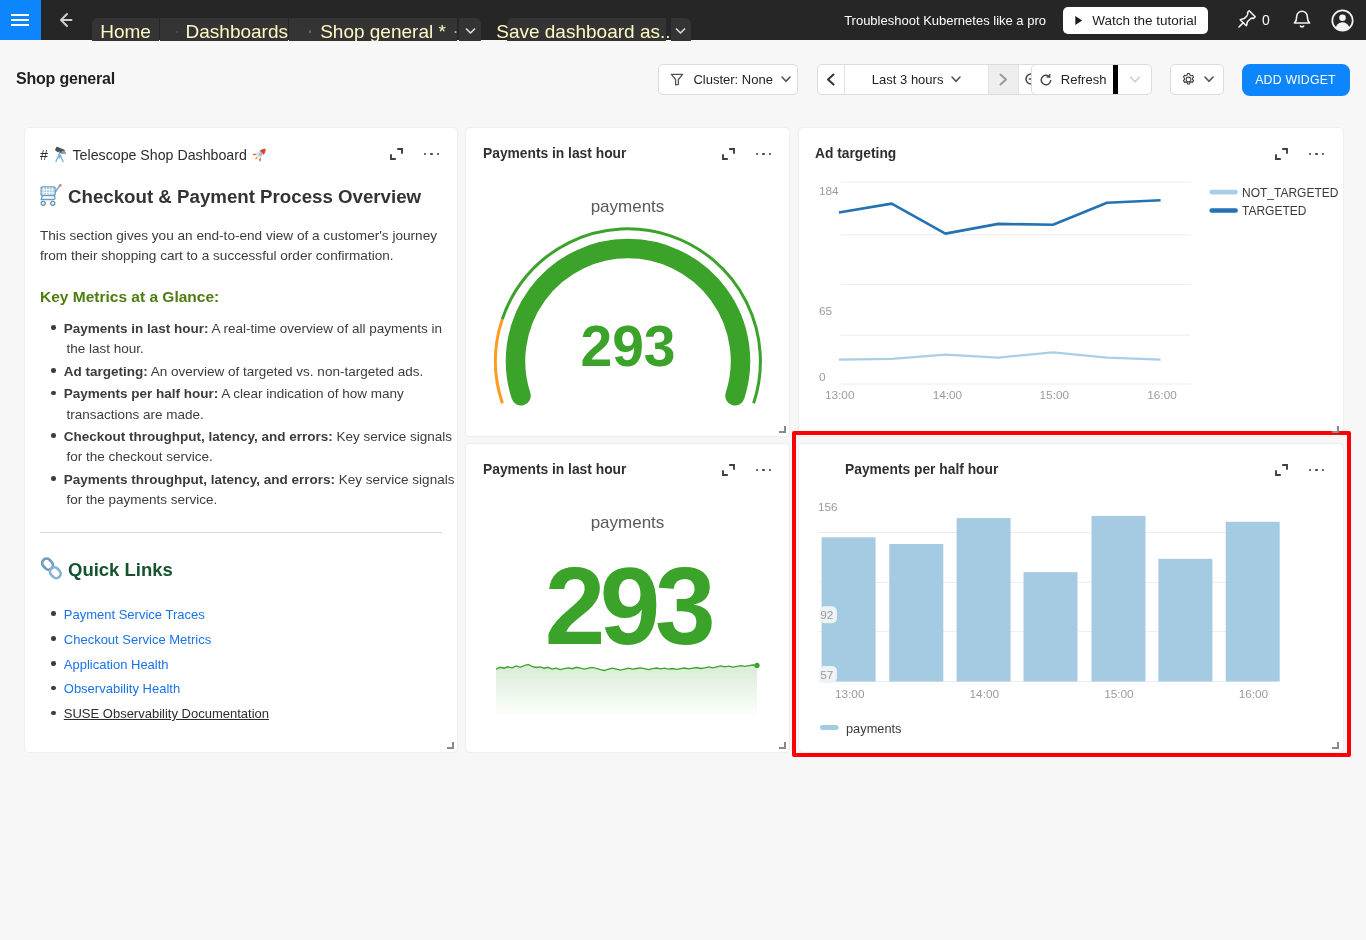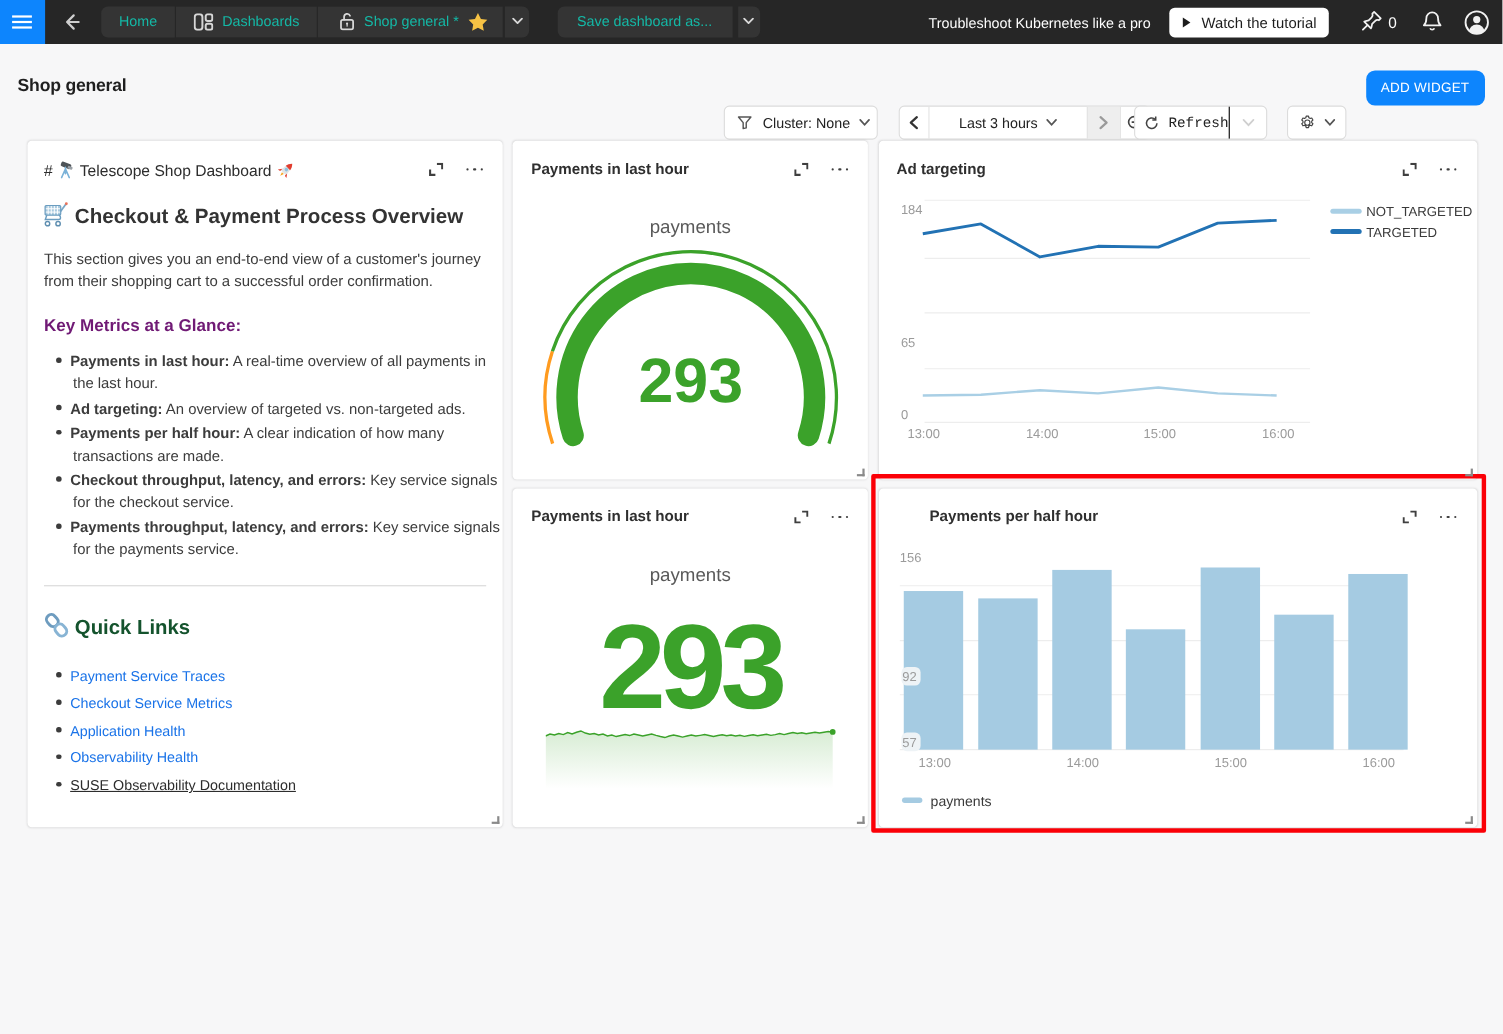--- a/index.html
+++ b/index.html
@@ -2,26 +2,26 @@
 <html><head>
 <meta charset="utf-8">
 <style>
 * { margin:0; padding:0; box-sizing:border-box; }
 html,body { width:1366px; height:940px; font-family:"Liberation Sans", sans-serif; background:#f7f7f8; overflow:hidden; position:relative; }
 
 .topnav { position:absolute; left:0; top:0; width:1366px; height:40px; background:#262626; }
 .burger { position:absolute; left:0; top:0; width:41px; height:40px; background:#0d85fd; }
 .burger span { position:absolute; left:11px; width:18px; height:2.4px; background:#fff; }
 .backarrow { position:absolute; left:54px; top:0; width:38px; height:40px; }
-.tab { position:absolute; top:6px; height:27.5px; background:#343434; color:#14b8a6; font-size:13px; display:flex; align-items:center; white-space:nowrap; }
+.tab { position:absolute; top:18px; height:27.5px; background:#343434; color:#fef9c3; font-size:19px; display:flex; align-items:center; white-space:nowrap; }
 .whitebtn { position:absolute; background:#fff; border-radius:5px; color:#1c1c1c; font-size:13.5px; display:flex; align-items:center; justify-content:center; }
 
 .pagehead { position:absolute; left:0; top:41px; width:1366px; height:78px; background:#f7f7f8; }
 .ptitle { position:absolute; left:16px; top:70px; font-size:16px; font-weight:bold; letter-spacing:-0.2px; color:#1f1f1f; }
-.tbtn { position:absolute; top:64px; height:31px; background:#fff; border:1px solid #dcdcdc; border-radius:5px; color:#222; font-size:13px; display:flex; align-items:center; white-space:nowrap;margin-top:32px; }
+.tbtn { position:absolute; top:64px; height:31px; background:#fff; border:1px solid #dcdcdc; border-radius:5px; color:#222; font-size:13px; display:flex; align-items:center; white-space:nowrap; }
 .addw { position:absolute; left:1241.5px; top:64px; width:108px; height:31.5px; background:#0d85fd; border-radius:8px; color:#fff; font-size:12.3px; display:flex; align-items:center; justify-content:center; letter-spacing:.2px; }
 
 .card { position:absolute; background:#fff; border-radius:4px; box-shadow:0 0 2px rgba(0,0,0,.12); }
 .rsz { position:absolute; width:7px; height:7px; border-right:2px solid #8a8a8a; border-bottom:2px solid #8a8a8a; }
 .label-pay { color:#595959; font-size:17px; }
 .bu { display:inline-block; width:4.6px; height:4.6px; border-radius:50%; background:#3c3c3c; margin-right:7.8px; vertical-align:3px; margin-left:11.4px; }
 ul li { padding-left:26.4px; text-indent:-26.4px; margin-bottom:2.2px; }
 .hicon { position:absolute; }
 .hdots { position:absolute; display:flex; gap:4.1px; }
 .hdots i { width:2.4px; height:2.4px; border-radius:50%; background:#3f3f3f; }
@@ -127,21 +127,21 @@
   </div>
   <div style="width:27px; height:100%; display:flex; align-items:center; justify-content:center; border-left:1px solid #e3e3e3;">
     <svg width="16" height="16" viewBox="0 0 16 16">
         <circle cx="7" cy="7" r="5" fill="none" stroke="#444" stroke-width="1.5"></circle>
         <path d="M4.8 7 H9.2" stroke="#444" stroke-width="1.5"></path>
         <path d="M10.8 10.8 L14 14" stroke="#444" stroke-width="1.5" stroke-linecap="round"></path>
       </svg>
   </div>
 </div>
 <div class="tbtn" style="left:1031.4px; width:120.8px; padding:0;">
-  <div style="width:87px; height:100%; display:flex; align-items:center; justify-content:flex-end; border-right:1px solid #000000;font-family:Liberation Mono, monospace;">
+  <div style="width:87px; height:100%; display:flex; align-items:center; justify-content:center; border-right:5px solid #000000;">
   <svg width="14" height="14" viewBox="0 0 15 15" style="margin-right:8px">
         <path d="M12.6 7.5 a5.1 5.1 0 1 1 -1.6-3.7" fill="none" stroke="#444" stroke-width="1.5"></path>
         <path d="M11.4 1 L11.4 4.3 L8.1 4.3" fill="none" stroke="#444" stroke-width="1.5"></path>
       </svg>
   <span style="font-size:13px">Refresh</span>
     </div>
   <div style="width:34px; height:100%; display:flex; align-items:center; justify-content:center;">
   <svg width="12" height="8" viewBox="0 0 12 8">
         <path d="M1.5 1 L6 5.8 L10.5 1" stroke="#cfcfcf" stroke-width="1.6" fill="none" stroke-linecap="round"></path>
       </svg>
@@ -241,21 +241,21 @@
         </g>
         <rect x="1" y="3.8" width="14.2" height="8.8" rx="1" fill="none" stroke="#6b9dc0" stroke-width="1.1"></rect>
         <path d="M2.5 12.6 L1.2 16.5 H13.5 C15.5 16.5 15.5 14 13.8 12.6" fill="none" stroke="#6b9dc0" stroke-width="1.3"></path>
         <circle cx="3.2" cy="20.3" r="2" fill="none" stroke="#5e8eb0" stroke-width="1.3"></circle>
         <circle cx="12.8" cy="20.3" r="2" fill="none" stroke="#5e8eb0" stroke-width="1.3"></circle>
       </g>
     </svg>Checkout &amp; Payment Process Overview</div>
 
 <div style="position:absolute; left:40px; top:226px; width:402px; font-size:13.6px; color:#3c3c3c; line-height:20.3px;">This section gives you an end-to-end view of a customer's journey from their shopping cart to a successful order confirmation.</div>
 
-<div style="position:absolute; left:40px; top:287.5px; font-size:15.5px; font-weight:bold; color:#701a75;">Key Metrics at a Glance:</div>
+<div style="position:absolute; left:40px; top:287.5px; font-size:15.5px; font-weight:bold; color:#4d7c0f;">Key Metrics at a Glance:</div>
 
 <div style="position:absolute; left:40px; top:319px; width:421px; font-size:13.5px; color:#3c3c3c; line-height:20.3px;">
 <ul style="list-style:none;">
 <li><span class="bu"></span><b>Payments in last hour:</b> A real-time overview of all payments in the last hour.</li>
 <li><span class="bu"></span><b>Ad targeting:</b> An overview of targeted vs. non-targeted ads.</li>
 <li><span class="bu"></span><b>Payments per half hour:</b> A clear indication of how many transactions are made.</li>
 <li><span class="bu"></span><b>Checkout throughput, latency, and errors:</b> Key service signals for the checkout service.</li>
 <li><span class="bu"></span><b>Payments throughput, latency, and errors:</b> Key service signals for the payments service.</li>
 </ul>
 </div>

